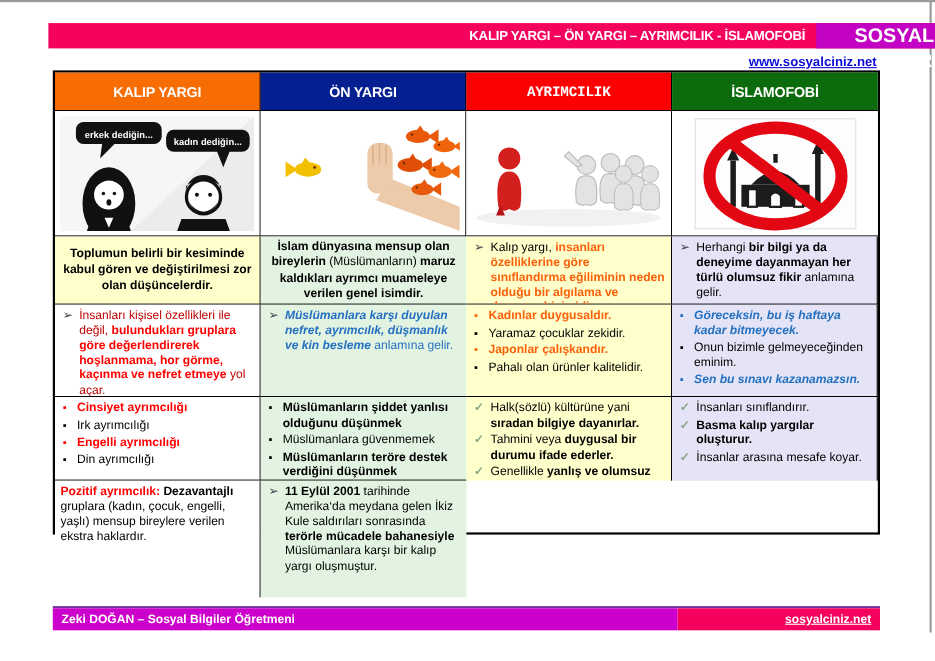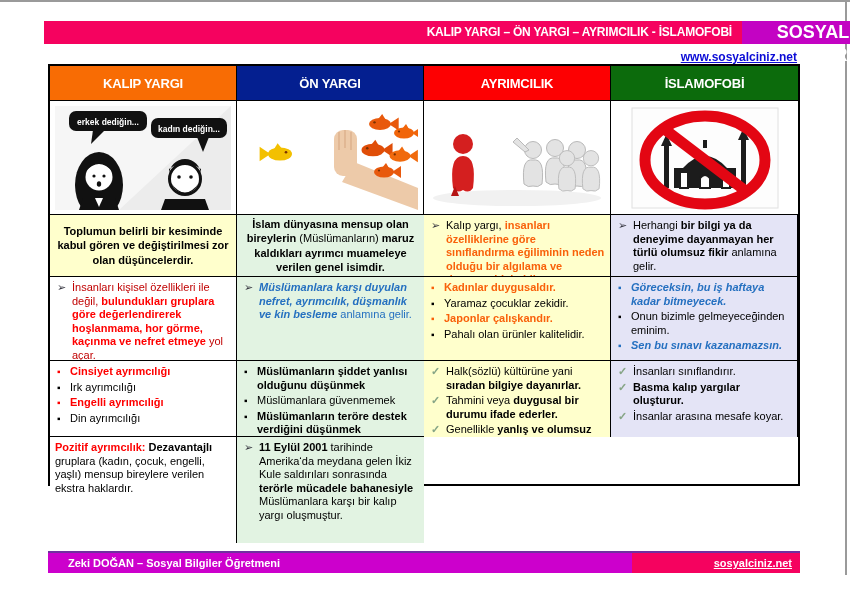--- a/index.html
+++ b/index.html
@@ -24,21 +24,21 @@
           border:2px solid #000; display:grid;
           grid-template-columns:1fr 1fr 1fr 1fr;
           grid-template-rows:35px 114px 62px 84px 76px 106px; }
   .cell { border-right:1px solid #000; border-bottom:1px solid #000; overflow:hidden; }
   .cell.last-col { border-right:none; }
   .cell.last-row { border-bottom:none; }
   .hd { display:flex; align-items:center; justify-content:center;
         color:#fff; font-weight:bold; font-size:13px; letter-spacing:-0.2px; }
   .hd-c0 { background:var(--hdr-orange); }
   .hd-c1 { background:var(--hdr-navy); }
-  .hd-c2 { background:var(--hdr-red); }
+  .hd-c2 { background:var(--hdr-red);font-family:Liberation Mono, monospace; }
   .hd-c3 { background:var(--hdr-green); }
   .img-cell { background:#fff; display:flex; align-items:center; justify-content:center;text-decoration:underline; }
   .bg-c0 { background:var(--bg-yellow); }
   .bg-c1 { background:var(--bg-lavender); }
   .bg-c2 { background:#fff; }
   .bg-c3 { background:var(--bg-green); }
   .def { display:flex; align-items:center; justify-content:center; text-align:center;
          font-size:11px; line-height:14.5px; padding:2px 5px; font-weight:normal; color:#000; }
   .list { padding:4px 4px 2px 5px; font-size:11px; line-height:13.5px; color:#000; }
   .li { display:flex; margin-bottom:2px; }
@@ -55,22 +55,22 @@
   .seg-iv { color:var(--txt-indigo); font-weight:bold; }
   .seg-r  { color:var(--txt-red); font-weight:bold; }
   .seg-dr { color:var(--txt-darkred); }
   .seg-arr { color:#35353f; }
   .seg-chk { color:var(--check-green); font-weight:bold; }
 
   
   .footer { position:absolute; left:48px; top:551px; width:752px; height:22px;
             border-top:2px solid var(--footer-border); display:flex; }
   .footer-left { flex:1; background:var(--footer-magenta); color:#fff; font-weight:bold;
-                 font-size:11px; line-height:20px; padding-left:20px; }
-  .footer-right { width:168px; background:var(--bar-pink); text-align:right; padding-right:8px; }
+                 font-size:11px; line-height:20px; padding-left:8px; }
+  .footer-right { width:184px; background:var(--bar-pink); text-align:right; padding-right:8px; }
   .footer-right a { color:#fff; font-weight:bold; font-size:11px; line-height:20px;
                     text-decoration:underline; }
 
   svg text { font-family:"Liberation Sans", sans-serif; }
 </style>
 </head>
 <body>
 
 <div class="page">
   <div class="page-edge-top"></div>

